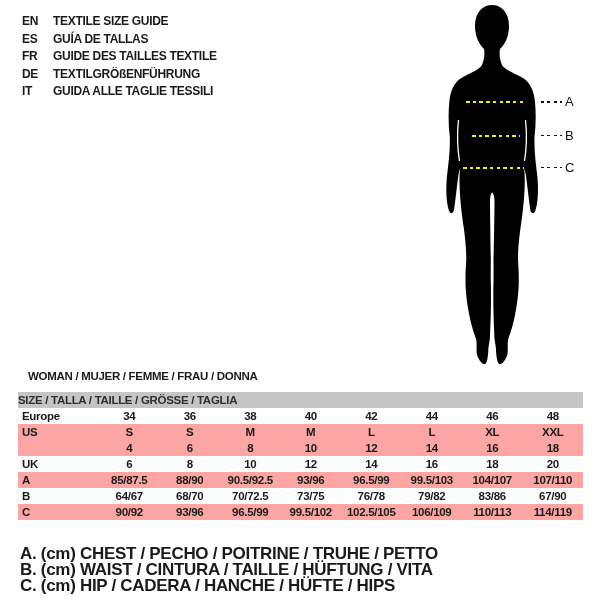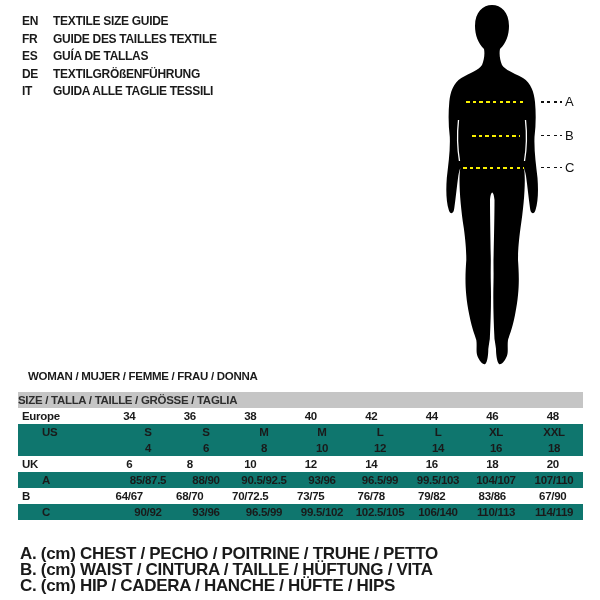--- a/index.html
+++ b/index.html
@@ -20,43 +20,43 @@
   .figure-wrap{left:440px;top:0;width:160px;height:378px;}
   .marker-label{position:absolute;font-size:13px;font-weight:400;color:#111;}
 
   
   .section-title{left:28px;top:370px;font-size:11.5px;font-weight:700;letter-spacing:-0.3px;text-align:right;}
 
   
   .size-table{left:18px;top:392px;width:565px;font-size:11.5px;font-weight:700;letter-spacing:-0.3px;}
   .table-header{height:16px;line-height:16px;background:#c5c5c5;color:#2e2e2e;}
   .trow{display:flex;height:16px;line-height:16px;}
-  .trow.striped{background:#0f766e;padding-left:20px;}
+  .trow.striped{background:#fca5a5;}
   .row-label{width:77px;padding-left:4px;text-align:left;}
   .cell{flex:1;text-align:center;}
 
   
   .legend{left:20px;top:546px;}
   .legend-line{height:15.8px;line-height:15.8px;font-size:17px;font-weight:700;letter-spacing:-0.3px;white-space:nowrap;}
 </style>
 </head>
 <body>
 
 <div class="abs lang-block">
   <div class="lang-row">
     <span class="lang-code">EN</span>
     <span class="lang-label">TEXTILE SIZE GUIDE</span>
   </div>
   <div class="lang-row">
+    <span class="lang-code">ES</span>
+    <span class="lang-label">GUÍA DE TALLAS</span>
+  </div>
+  <div class="lang-row">
     <span class="lang-code">FR</span>
     <span class="lang-label">GUIDE DES TAILLES TEXTILE</span>
-  </div>
-  <div class="lang-row">
-    <span class="lang-code">ES</span>
-    <span class="lang-label">GUÍA DE TALLAS</span>
   </div>
   <div class="lang-row">
     <span class="lang-code">DE</span>
     <span class="lang-label">TEXTILGRÖßENFÜHRUNG</span>
   </div>
   <div class="lang-row">
     <span class="lang-code">IT</span>
     <span class="lang-label">GUIDA ALLE TAGLIE TESSILI</span>
   </div>
 </div>
@@ -204,21 +204,21 @@
     <span class="cell">67/90</span>
   </div>
 
   <div class="trow striped">
     <span class="row-label">C</span>
     <span class="cell">90/92</span>
     <span class="cell">93/96</span>
     <span class="cell">96.5/99</span>
     <span class="cell">99.5/102</span>
     <span class="cell">102.5/105</span>
-    <span class="cell">106/140</span>
+    <span class="cell">106/109</span>
     <span class="cell">110/113</span>
     <span class="cell">114/119</span>
   </div>
 </div>
 
 <div class="abs legend">
   <div class="legend-line">A. (cm) CHEST / PECHO / POITRINE / TRUHE / PETTO</div>
   <div class="legend-line">B. (cm) WAIST / CINTURA / TAILLE / HÜFTUNG / VITA</div>
   <div class="legend-line">C. (cm) HIP / CADERA / HANCHE / HÜFTE / HIPS</div>
 </div>

